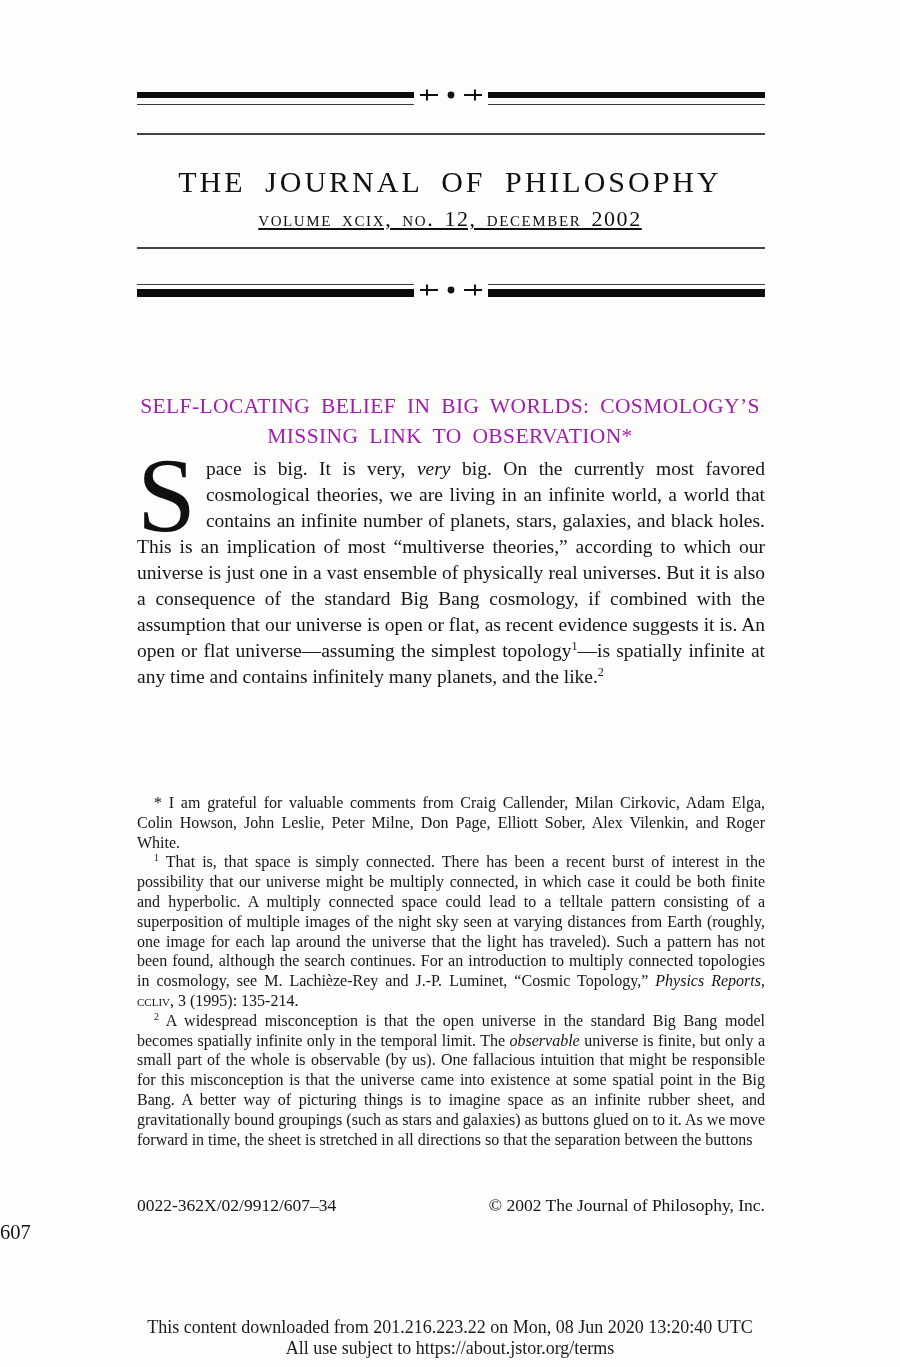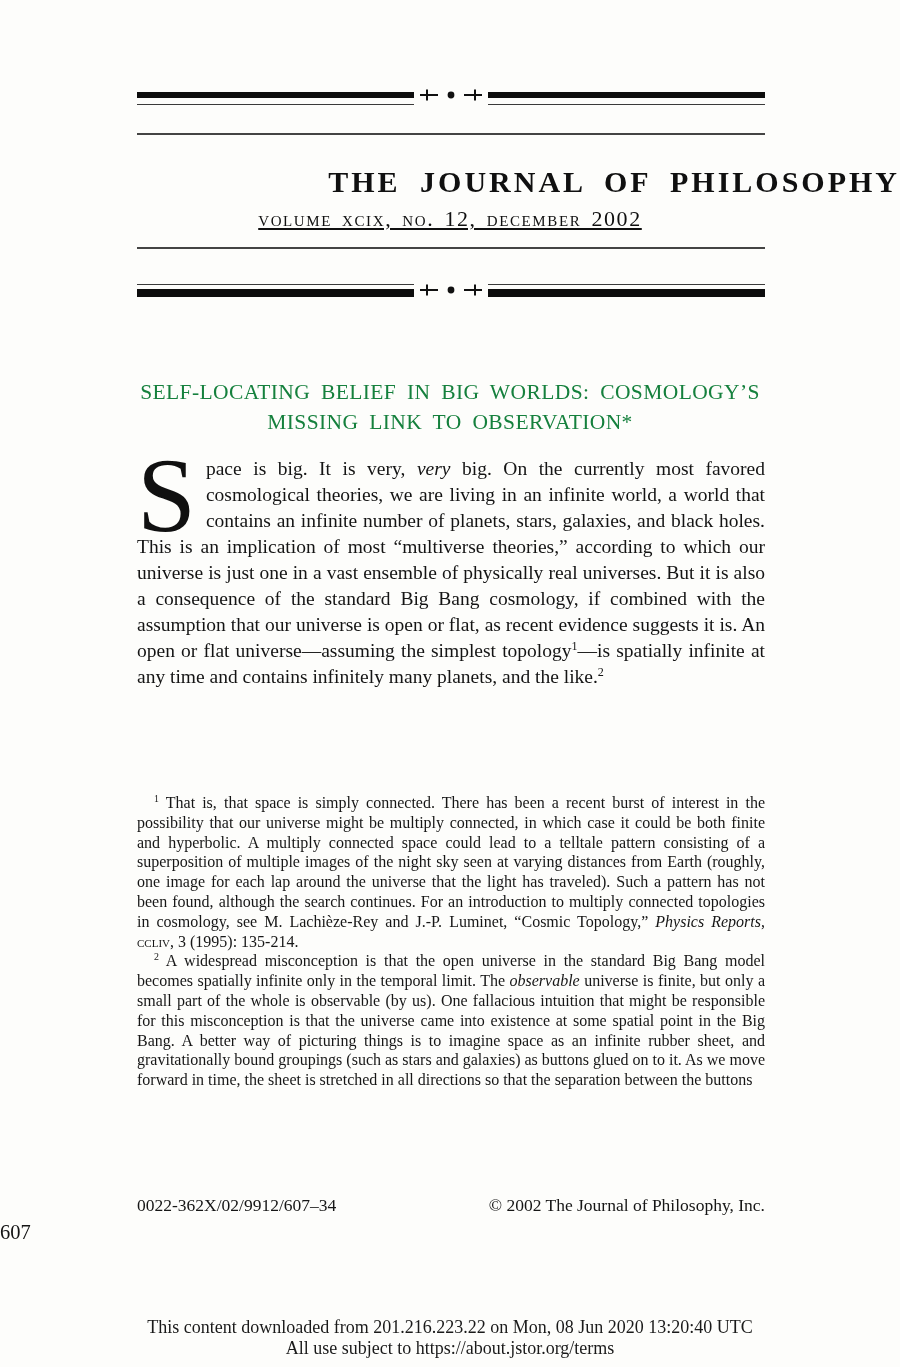--- a/index.html
+++ b/index.html
@@ -49,53 +49,52 @@
     background: #333;
   }
   .rule-1 { top: 133px; height: 2px; background: #444; }
   .rule-2 { top: 247px; height: 2px; background: #444; }
 
   
   .journal-title {
     position: absolute;
     top: 165px;
     left: 0; right: 0;
-    text-align: right;
+    text-align: center;
     font-size: 30px;
     letter-spacing: 3px;
     word-spacing: 9px;
     color: #101010;
     white-space: nowrap;
-    font-weight: bold;
   }
   .volume-line {
     position: absolute;
     top: 206px;
     left: 0; right: 0;
     text-align: center;
     font-size: 22px;
     font-variant: small-caps;
     letter-spacing: 1.6px;
     word-spacing: 3px;
     color: #101010;
     white-space: nowrap;
     text-decoration: underline;
   }
 
   
   .article-title {
     position: absolute;
-    top: 377px;
+    top: 391px;
     left: 0; right: 0;
     text-align: center;
     font-size: 21.5px;
     line-height: 30px;
     letter-spacing: 0.4px;
     word-spacing: 5px;
-    color: #15803d;
+    color: #a21caf;
   }
   .article-body {
     position: absolute;
     top: 456px;
     left: 137px;
     width: 628px;
     font-size: 19.5px;
     line-height: 26px;
     text-align: justify;
     color: #141414;
@@ -209,20 +208,21 @@
   <div class="article-title">
     <div>SELF-LOCATING BELIEF IN BIG WORLDS: COSMOLOGY’S</div>
     <div>MISSING LINK TO OBSERVATION*</div>
   </div>
 
   <div class="article-body">
     <span class="drop-cap">S</span><span>pace is big. It is very, <i>very</i> big. On the currently most favored cosmological theories, we are living in an infinite world, a world that contains an infinite number of planets, stars, galaxies, and black holes. This is an implication of most “multiverse theories,” according to which our universe is just one in a vast ensemble of physically real universes. But it is also a consequence of the standard Big Bang cosmology, if combined with the assumption that our universe is open or flat, as recent evidence suggests it is. An open or flat universe—assuming the simplest topology<sup>1</sup>—is spatially infinite at any time and contains infinitely many planets, and the like.<sup>2</sup></span>
   </div>
 
   <div class="footnotes">
+    <p>* I am grateful for valuable comments from Craig Callender, Milan Cirkovic, Adam Elga, Colin Howson, John Leslie, Peter Milne, Don Page, Elliott Sober, Alex Vilenkin, and Roger White.</p>
     <p><sup>1</sup> That is, that space is simply connected. There has been a recent burst of interest in the possibility that our universe might be multiply connected, in which case it could be both finite and hyperbolic. A multiply connected space could lead to a telltale pattern consisting of a superposition of multiple images of the night sky seen at varying distances from Earth (roughly, one image for each lap around the universe that the light has traveled). Such a pattern has not been found, although the search continues. For an introduction to multiply connected topologies in cosmology, see M. Lachièze-Rey and J.-P. Luminet, “Cosmic Topology,” <i>Physics Reports</i>, <span class="sc">ccliv</span>, 3 (1995): 135-214.</p>
     <p><sup>2</sup> A widespread misconception is that the open universe in the standard Big Bang model becomes spatially infinite only in the temporal limit. The <i>observable</i> universe is finite, but only a small part of the whole is observable (by us). One fallacious intuition that might be responsible for this misconception is that the universe came into existence at some spatial point in the Big Bang. A better way of picturing things is to imagine space as an infinite rubber sheet, and gravitationally bound groupings (such as stars and galaxies) as buttons glued on to it. As we move forward in time, the sheet is stretched in all directions so that the separation between the buttons</p>
   </div>
 
   <div class="footer-ids">
     <span>0022-362X/02/9912/607–34</span>
     <span>© 2002 The Journal of Philosophy, Inc.</span>
   </div>
   <div class="page-number">607</div>
 

